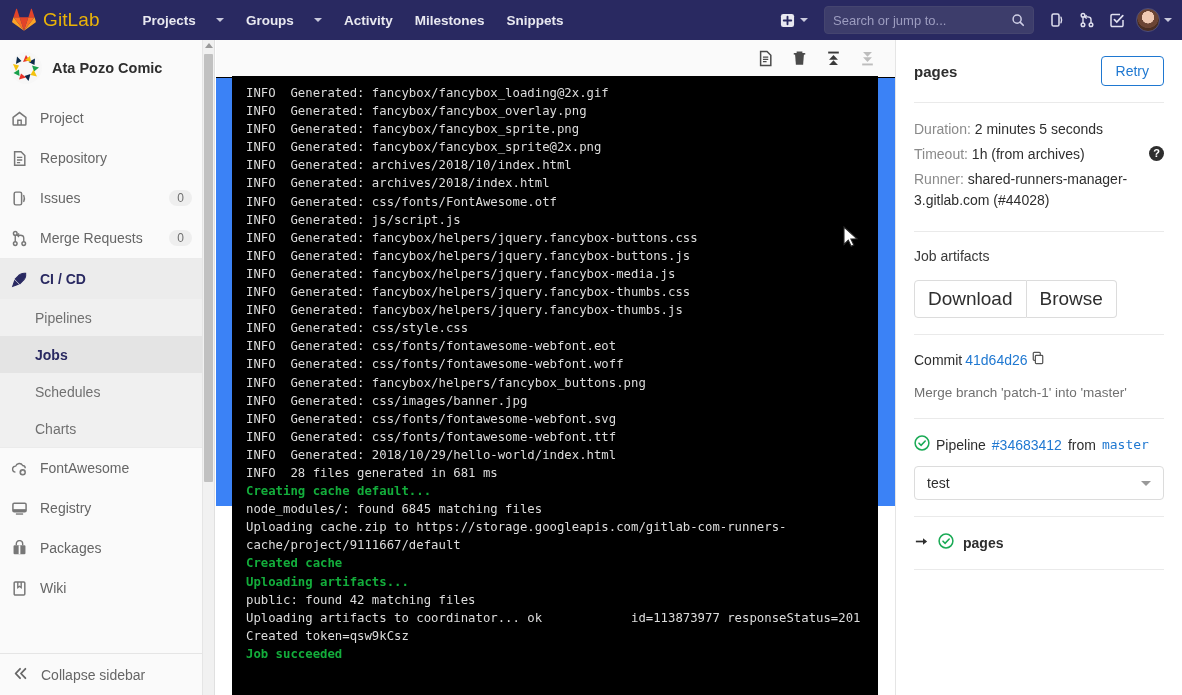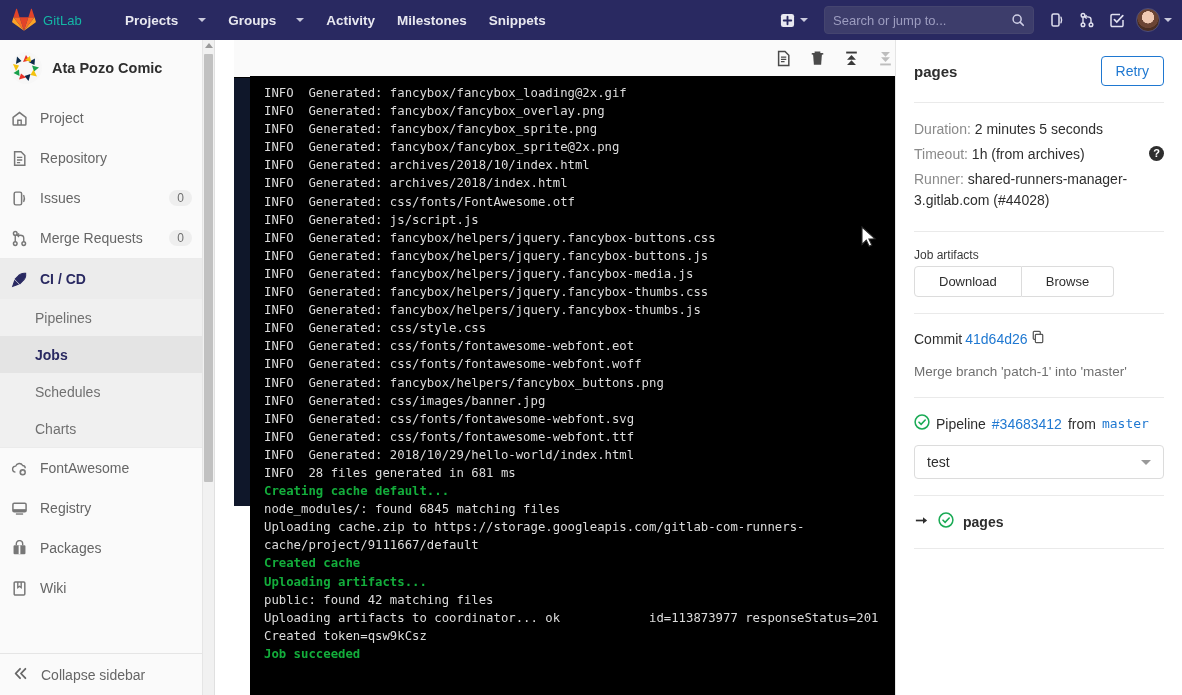--- a/index.html
+++ b/index.html
@@ -9,21 +9,21 @@
     background: #fff; overflow: hidden;
   }
   
   #topnav {
     position: absolute; top: 0; left: 0; width: 1182px; height: 40px;
     background: #292961; display: flex; align-items: center;
   }
   #brand { display: flex; align-items: center; padding: 0 10px 0 12px; }
   #brand .logo { width: 24px; height: 24px; }
   #brand .wordmark {
-    color: #14b8a6; font-size: 13px; font-weight: 400; margin-left: 7px;
+    color: #eab308; font-size: 19px; font-weight: 400; margin-left: 7px;
     letter-spacing: .1px;
   }
   .nav-links { display: flex; align-items: center; margin-left: 22px; }
   .nav-links .nav-item {
     color: #e8e8f0; font-size: 13.5px; font-weight: 600;
     padding: 11px 11px; cursor: pointer; white-space: nowrap;
     display: flex; align-items: center; gap: 20px;
   }
   .caret { display:inline-block; width:0;height:0;
     border-left:4px solid transparent;border-right:4px solid transparent;
@@ -87,22 +87,21 @@
   .sub-item.active { background: #e4e4e4; color: #292961; font-weight: 700; }
   #collapse-bar {
     margin-top: auto; height: 42px; display: flex; align-items: center;
     padding: 0 12px; border-top: 1px solid #e5e5e5; color: #666; font-size: 14px;
     cursor: pointer; background: #fafafa;
   }
   #collapse-bar .lbl { margin-left: 12px; }
   
   #main {
     position: absolute; top: 40px; left: 216px; width: 679px; height: 466px;
-    background: #0f172a;
-    margin-left: 18px;
+    background: #3b82f6;
   }
   #log-toolbar {
     height: 38px; background: #fafafa; display: flex; align-items: center;
     justify-content: flex-end; padding-right: 18px; gap: 14px;
     border-bottom: 1px solid #000;
   }
   #log-toolbar .tbtn { width: 20px; height: 20px; cursor: pointer; display:flex;align-items:center;justify-content:center;}
   #log-body {
     position: absolute; top: 36px; left: 16px; width: 646px; height: 646px;
     background: #000; color: #e0e0e0; overflow: hidden;
@@ -129,25 +128,25 @@
     font-family: "Liberation Sans", sans-serif;
   }
   .kv { font-size: 14px; color: #2e2e2e; line-height: 21px; margin-bottom: 4px; position: relative; }
   .kv .k { color: #8a8a8a; }
   #timeout-help {
     position: absolute; right: 0; top: 2px; width: 15px; height: 15px;
     border-radius: 50%; background: #2e2e2e; color: #fff; font-size: 11px;
     font-weight: 700; display: flex; align-items: center; justify-content: center;
     cursor: pointer;
   }
-  .rtitle { font-size: 12px; color: #3a3a3a; margin-bottom: 4px; }
+  .rtitle { font-size: 14px; color: #3a3a3a; margin-bottom: 16px; }
   #artifact-btns { display: flex; }
   #artifact-btns button {
-    border: 1px solid #dcdcdc; background: #fff; font-size: 13px; color: #2e2e2e;
-    padding: 7px 24px; cursor: pointer; font-family: "Liberation Sans", sans-serif;
+    border: 1px solid #dcdcdc; background: #fff; font-size: 19px; color: #2e2e2e;
+    padding: 7px 13px; cursor: pointer; font-family: "Liberation Sans", sans-serif;
   }
   #artifact-btns button:first-child { border-radius: 4px 0 0 4px; }
   #artifact-btns button:last-child { border-radius: 0 4px 4px 0; border-left: none; }
   .commit-row { font-size: 14px; color: #2e2e2e; display: flex; align-items: center; gap: 3px; }
   .link { color: #1f78d1; cursor: pointer; }
   .link-mono { color: #1f78d1; cursor: pointer; font-family: "DejaVu Sans Mono", monospace; font-size: 13px;}
   #commit-msg { font-size: 13.5px; color: #707070; margin-top: 15px; line-height: 19px; }
   .pipe-row { font-size: 14px; color: #2e2e2e; display: flex; align-items: center; gap: 6px; }
   #stage-select {
     margin-top: 12px; width: 100%; height: 34px; border: 1px solid #dcdcdc;

